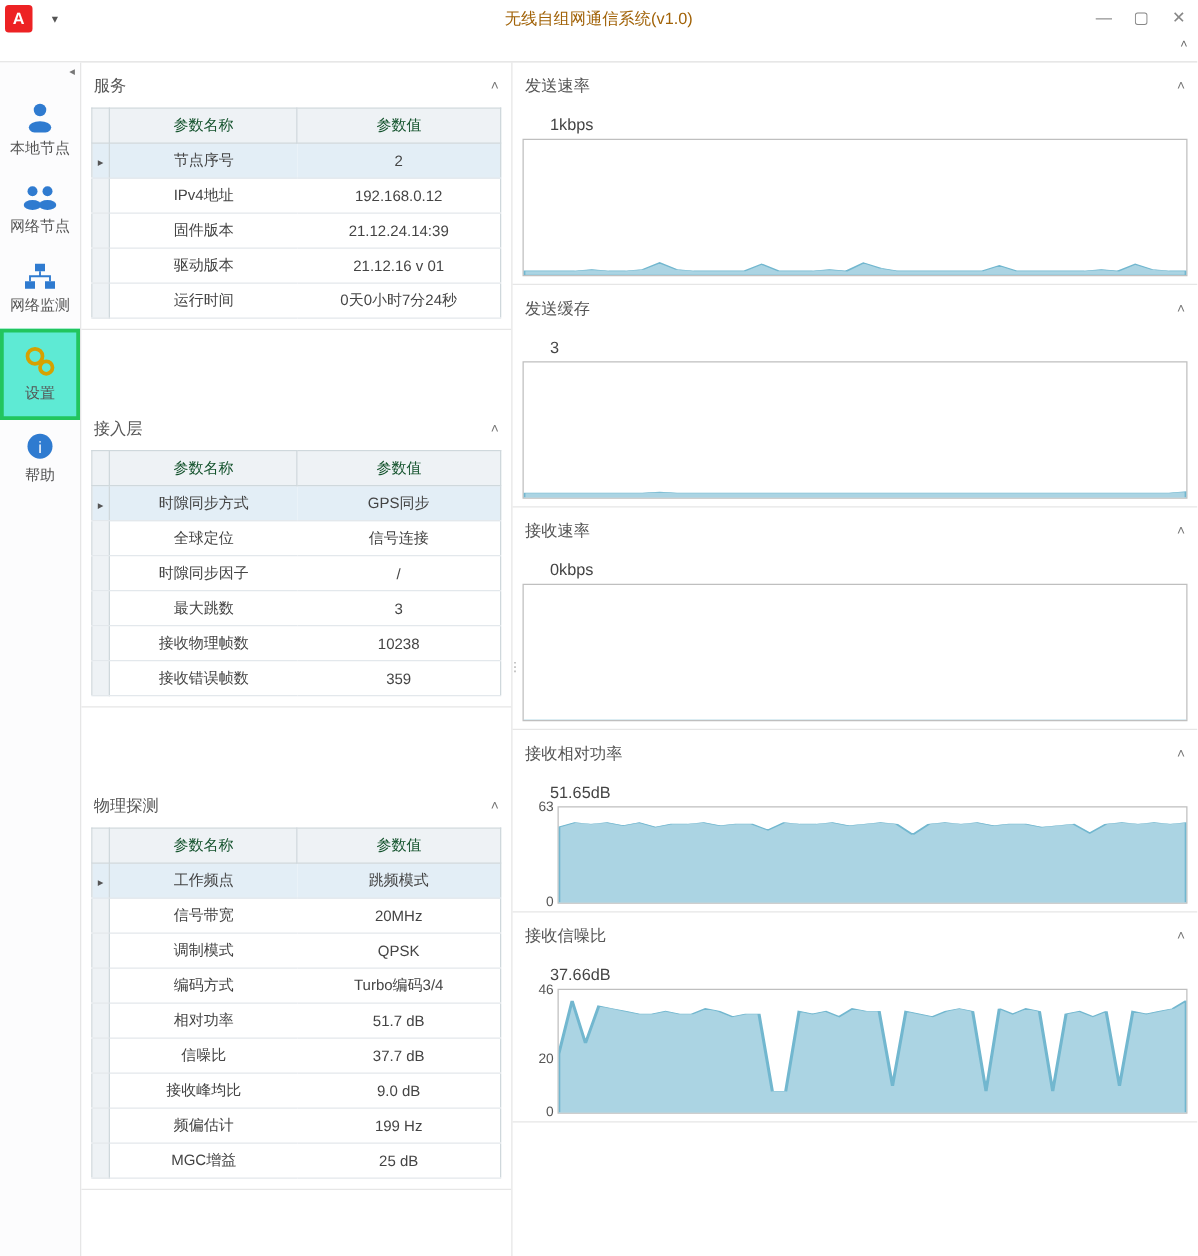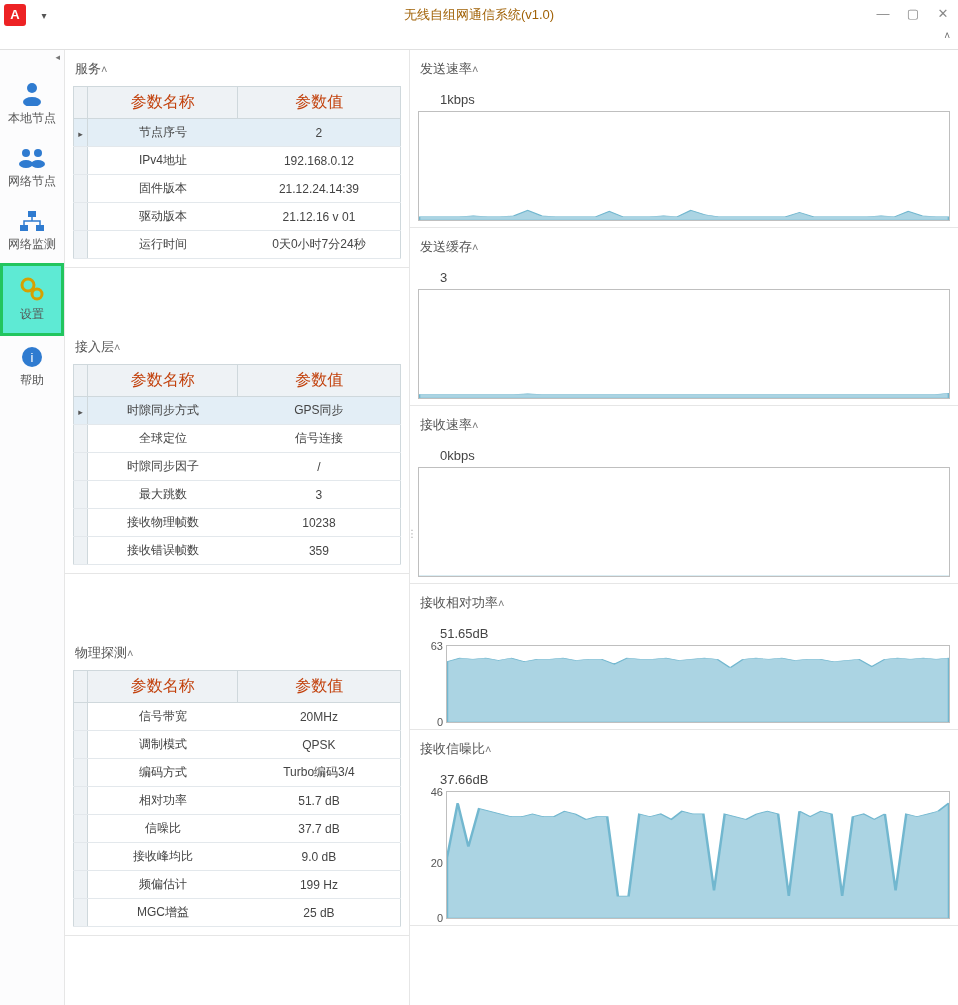--- a/index.html
+++ b/index.html
@@ -23,26 +23,26 @@
 .sidebar .nav-item.selected { background:#5eead4; border:3px solid #22c55e; }
 .sidebar .nav-icon { display:block; margin:0 auto 4px; }
 .sidebar .nav-label { font-size:12px;text-align:center; }
 
 .content { flex:1; display:flex; }
 .left-col { width:345px; border-right:1px solid #e6e6e6; display:flex; flex-direction:column; }
 .right-col { flex:1; display:flex; flex-direction:column; position:relative; }
 .drag-handle { position:absolute; left:-3px; top:50%; color:#aaa; font-size:10px; letter-spacing:-2px;}
 
 .panel { border-bottom:1px solid #e6e6e6; }
-.panel-header { display:flex; align-items:center; padding:10px 10px 8px 10px; font-size:13px; color:#555; }
+.panel-header { display:flex; justify-content:space-between; align-items:center; padding:10px 10px 8px 10px; font-size:13px; color:#555; }
 .panel-header .chev { font-size:11px; color:#777; }
 .panel-body { padding:0 8px 8px 8px; }
 
 .grid { width:100%; border:1px solid #cfd8dc; border-collapse:collapse; }
-.grid th { background:#eef2f5; border:1px solid #cfd8dc; padding:5px; font-weight:normal; color:#c2410c; font-size:16px; }
+.grid th { background:#eef2f5; border:1px solid #cfd8dc; padding:5px; font-weight:normal; color:#14532d; font-size:12px; }
 .grid td { border-bottom:1px solid #e3e8ec; padding:5px; text-align:center; font-size:12px; color:#444; }
 .grid tr.sel td { background:#e3eef6; }
 .grid td.rowhdr { width:14px; background:#eef2f5; border-right:1px solid #cfd8dc; padding:0;}
 .grid tr.sel td.rowhdr::before { content:"▸"; font-size:9px; color:#555; }
 .grid td.pname { width:46%; }
 .left-col .gap { height:60px; }
 
 .chart-panel { }
 .chart-panel .chart-label { padding:6px 0 4px 30px; font-size:13px; color:#444; }
 .chart-box { margin:0 8px 6px 8px; border:1px solid #bfbfbf; height:110px; position:relative; background:#fff; }
@@ -220,20 +220,25 @@
           <span class="chev">˄</span>
         </div>
         <div class="panel-body">
           <table class="grid" id="tbl-phy">
               <tbody>
                 <tr>
                   <th style="width:14px"></th>
                   <th>参数名称</th>
                   <th>参数值</th>
                 </tr>
+                <tr class="sel">
+                  <td class="rowhdr"></td>
+                  <td class="pname">工作频点</td>
+                  <td>跳频模式</td>
+                </tr>
                 <tr class="">
                   <td class="rowhdr"></td>
                   <td class="pname">信号带宽</td>
                   <td>20MHz</td>
                 </tr>
                 <tr class="">
                   <td class="rowhdr"></td>
                   <td class="pname">调制模式</td>
                   <td>QPSK</td>
                 </tr>
@@ -330,21 +335,21 @@
             </svg>
         </div>
       </div>
 
       <div class="panel chart-panel">
         <div class="panel-header">
             <span>接收信噪比</span>
             <span class="chev">˄</span>
           </div>
         <div class="chart-label">37.66dB</div>
-        <div class="chart-with-axis" style="height:128px">
+        <div class="chart-with-axis" style="height:100px">
           <span class="yt" style="top:0">46</span>
           <span class="yt" style="top:56%">20</span>
           <span class="yt" style="top:100%">0</span>
           <svg id="c4" preserveAspectRatio="none" viewBox="0 0 100 100">
               <path d="M0,100 L0.00,52.17 L2.13,8.70 L4.26,43.48 L6.38,13.04 L8.51,15.22 L10.64,17.39 L12.77,19.57 L14.89,19.57 L17.02,17.39 L19.15,19.57 L21.28,19.57 L23.40,15.22 L25.53,17.39 L27.66,21.74 L29.79,19.57 L31.91,19.57 L34.04,82.61 L36.17,82.61 L38.30,17.39 L40.43,19.57 L42.55,17.39 L44.68,21.74 L46.81,15.22 L48.94,17.39 L51.06,17.39 L53.19,78.26 L55.32,17.39 L57.45,19.57 L59.57,21.74 L61.70,17.39 L63.83,15.22 L65.96,17.39 L68.09,82.61 L70.21,15.22 L72.34,19.57 L74.47,15.22 L76.60,17.39 L78.72,82.61 L80.85,19.57 L82.98,17.39 L85.11,21.74 L87.23,17.39 L89.36,78.26 L91.49,17.39 L93.62,19.57 L95.74,17.39 L97.87,15.22 L100.00,8.70 L100,100 Z" fill="#abd4e3" stroke="#72b7cf" stroke-width="0.5"></path>
             </svg>
         </div>
       </div>
 
     </div>

